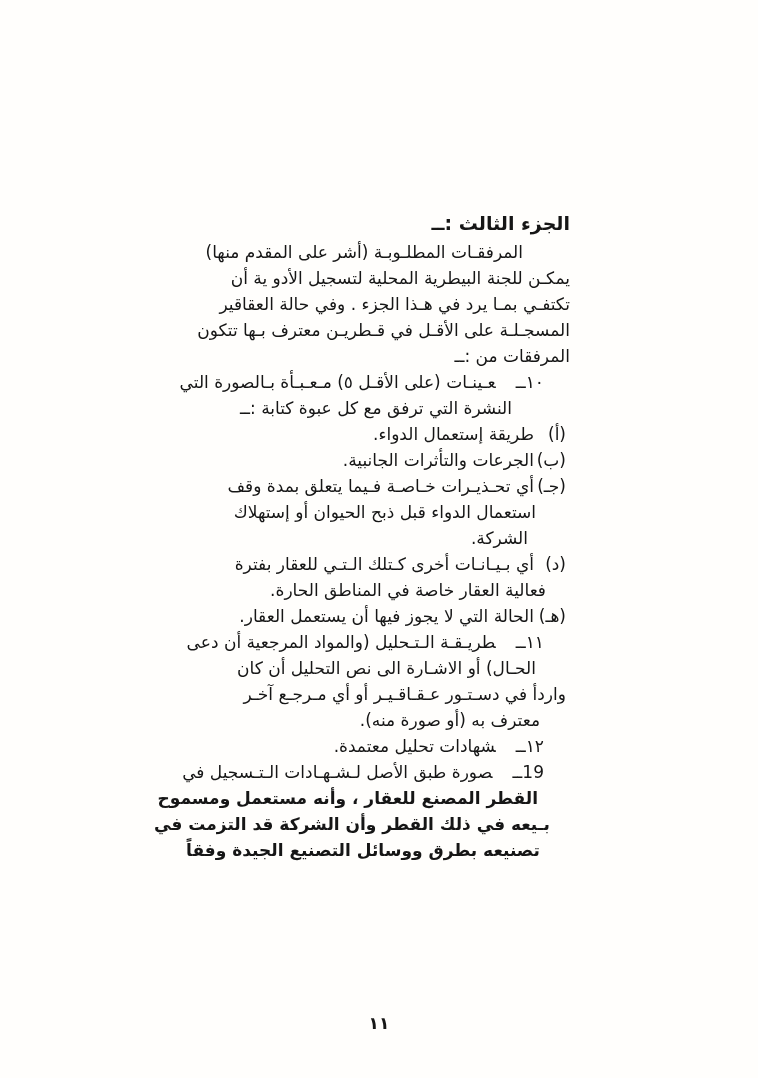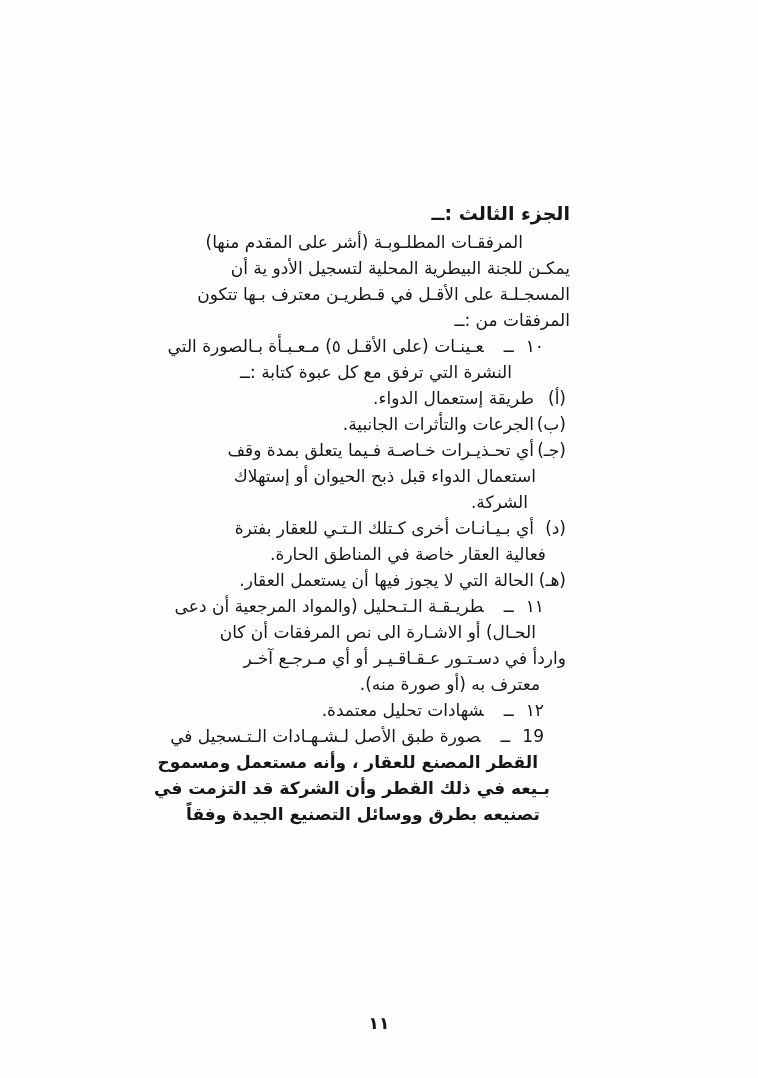--- a/index.html
+++ b/index.html
@@ -7,42 +7,42 @@
     width:758px;height:1078px;
     background:#ffffff;
     font-family:"DejaVu Sans", sans-serif;
     color:#161616;
     position:relative;
     overflow:hidden;
   }
   .page{position:absolute;inset:0;background:#fffefc;}
   .text-block{
     position:absolute;
-    top:197px;
+    top:207px;
     right:188px;
     width:384px;
     direction:rtl;
     text-align:right;
     font-size:17px;
     line-height:26px;
   }
   .title{
     font-weight:bold;
     font-size:19px;
     height:32px;
     line-height:32px;
     white-space:nowrap;
   }
   .ln{
     height:26px;
     line-height:26px;
     white-space:nowrap;
   }
   .item{padding-right:26px;}
-  .no{margin-left:12px;}
+  .no{margin-left:0;}
   .dash{margin-left:20px;}
   .sub{padding-right:4px;}
   .mk{display:inline-block;width:32px;}
   .heavy{font-weight:bold;}
   .page-number{
     position:absolute;
     top:1010px;
     left:0;
     width:758px;
     text-align:center;
@@ -57,20 +57,21 @@
 <body>
 
 <div class="page">
 
   <div class="text-block">
 
     <div class="title">الجزء الثالث :ــ</div>
 
     <div class="ln" style="padding-right:47px">المرفقـات المطلـوبـة (أشر على المقدم منها)</div>
     <div class="ln">يمكـن للجنة البيطرية المحلية لتسجيل الأدو ية أن</div>
+    <div class="ln">تكتفـي بمـا يرد في هـذا الجزء . وفي حالة العقاقير</div>
     <div class="ln">المسجـلـة على الأقـل في قـطريـن معترف بـها تتكون</div>
     <div class="ln">المرفقات من :ــ</div>
 
     <div class="ln item">
       <span class="no">١٠</span><span class="dash">ــ</span><span>عـينـات (على الأقـل ٥) مـعـبـأة بـالصورة التي</span>
     </div>
     <div class="ln" style="padding-right:58px">النشرة التي ترفق مع كل عبوة كتابة :ــ</div>
 
     <div class="ln sub">
       <span class="mk">(أ)</span><span>طريقة إستعمال الدواء.</span>
@@ -91,21 +92,21 @@
     </div>
     <div class="ln" style="padding-right:24px">فعالية العقار خاصة في المناطق الحارة.</div>
 
     <div class="ln sub">
       <span class="mk">(هـ)</span><span>الحالة التي لا يجوز فيها أن يستعمل العقار.</span>
     </div>
 
     <div class="ln item">
       <span class="no">١١</span><span class="dash">ــ</span><span>طريـقـة الـتـحليل (والمواد المرجعية أن دعى</span>
     </div>
-    <div class="ln" style="padding-right:34px">الحـال) أو الاشـارة الى نص المرفقات أن كان</div>
+    <div class="ln" style="padding-right:34px">الحـال) أو الاشـارة الى نص التحليل أن كان</div>
     <div class="ln" style="padding-right:4px">واردأ في دسـتـور عـقـاقـيـر أو أي مـرجـع آخـر</div>
     <div class="ln" style="padding-right:30px">معترف به (أو صورة منه).</div>
 
     <div class="ln item">
       <span class="no">١٢</span><span class="dash">ــ</span><span>شهادات تحليل معتمدة.</span>
     </div>
 
     <div class="ln item">
       <span class="no">19</span><span class="dash">ــ</span><span>صورة طبق الأصل لـشـهـادات الـتـسجيل في</span>
     </div>

